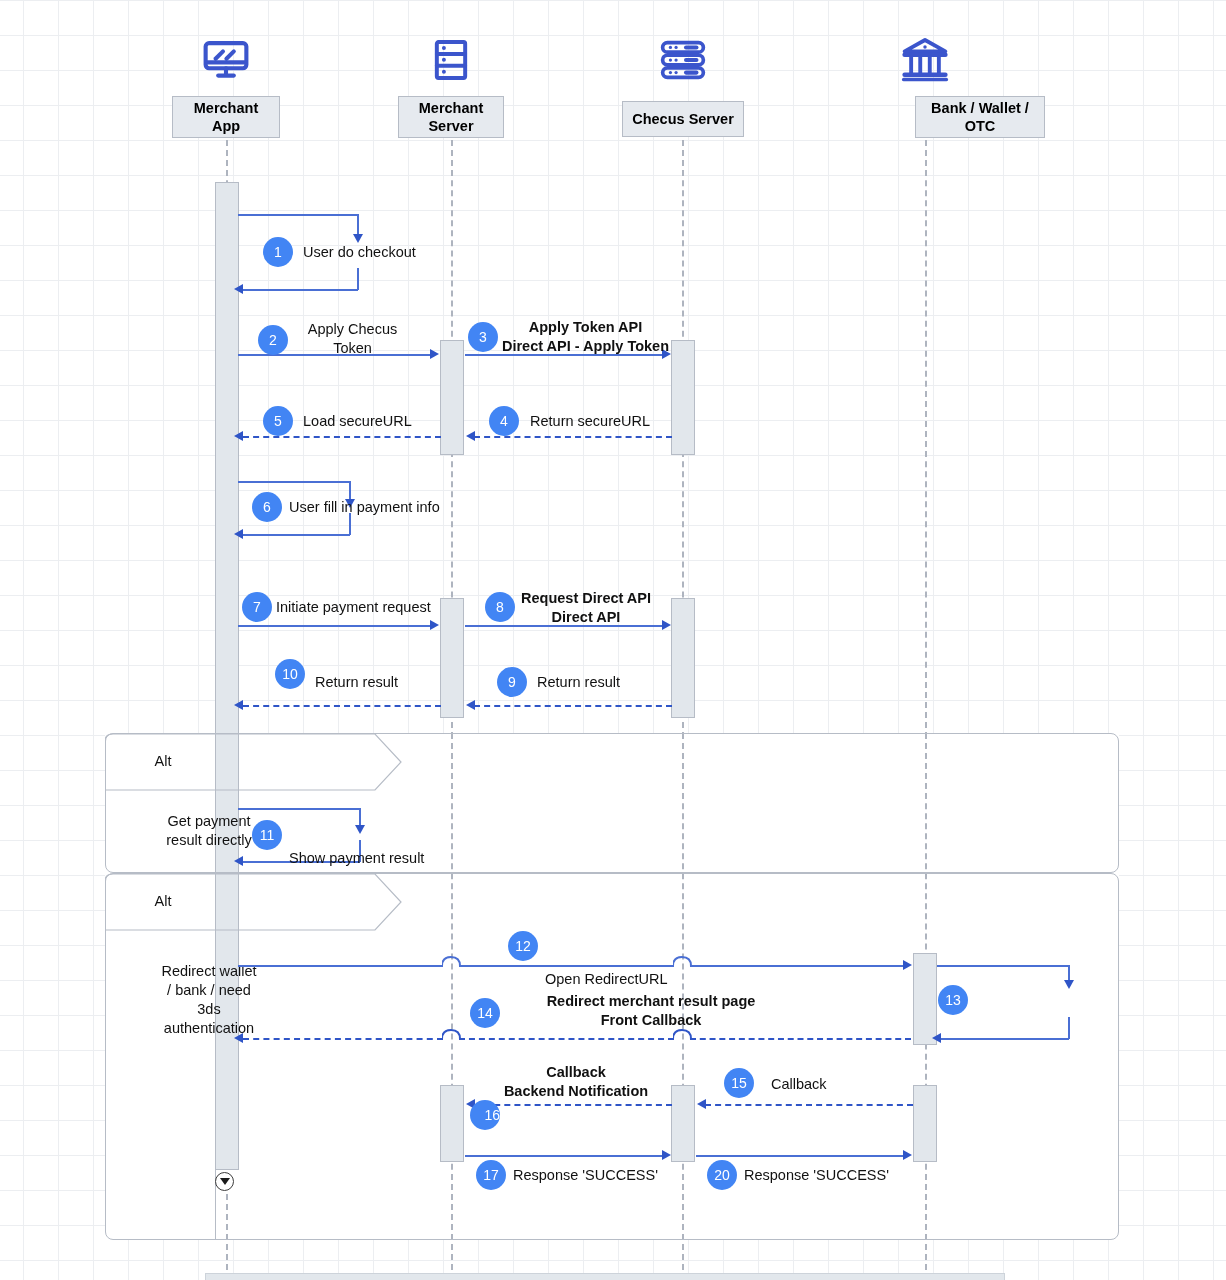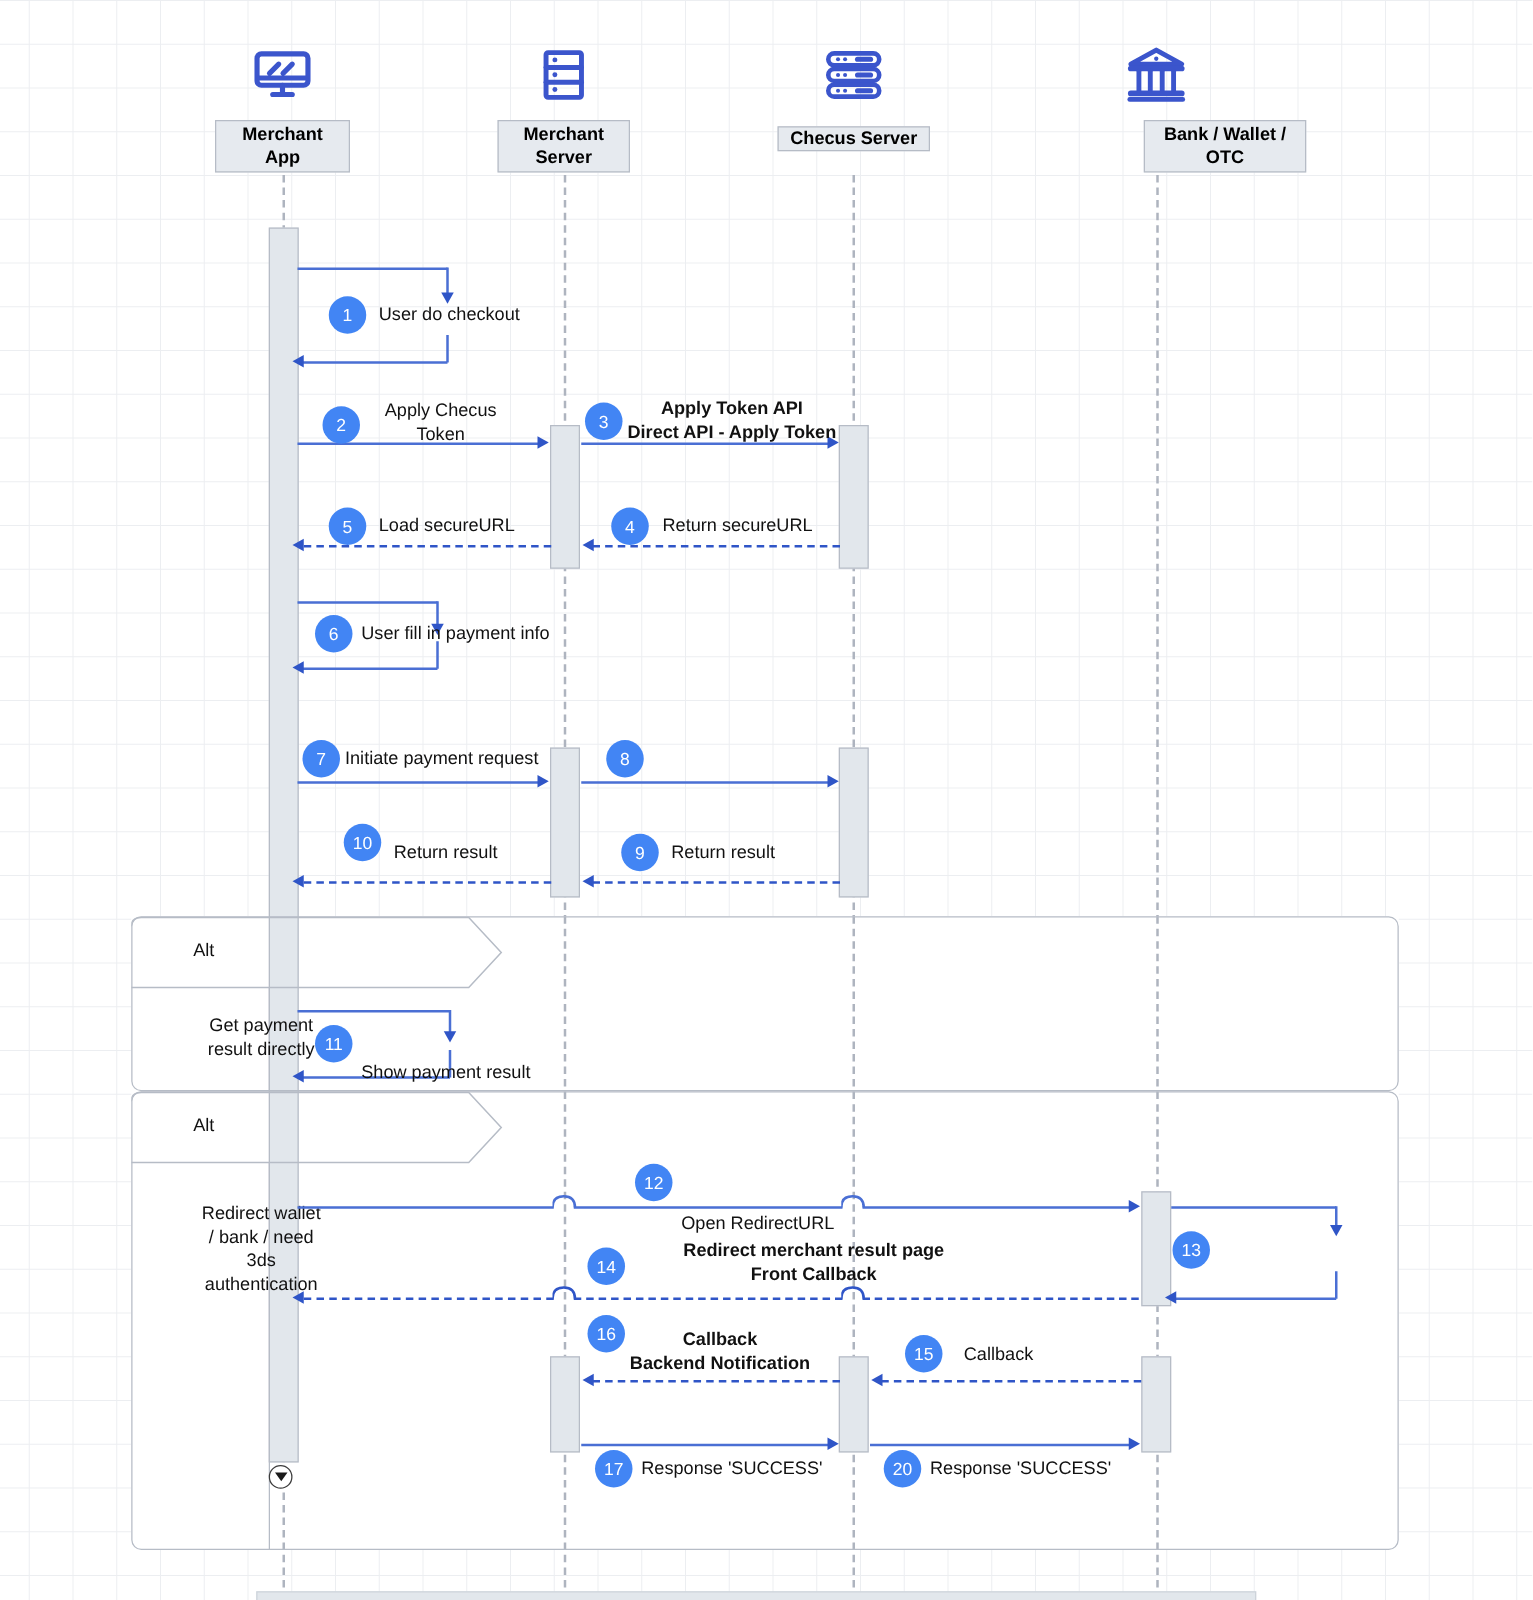--- a/index.html
+++ b/index.html
@@ -245,21 +245,21 @@
   <div class="lifeline" style="left:925px; top:733px; height:507px;"></div>
 
   <div class="actor-head" style="left:172px; top:96px; width:108px; height:42px;">
     <span>Merchant
 App</span>
   </div>
   <div class="actor-head" style="left:398px; top:96px; width:106px; height:42px;">
     <span>Merchant
 Server</span>
   </div>
-  <div class="actor-head" style="left:622px; top:101px; width:122px; height:20px;">
+  <div class="actor-head" style="left:622px; top:101px; width:122px; height:36px;">
     <span>Checus Server</span>
   </div>
   <div class="actor-head" style="left:895px; top:96px; width:130px; height:42px;margin-left:20px;">
     <span>Bank / Wallet /
 OTC</span>
   </div>
 
   <div class="activation" style="left:215px; top:182px; height:988px;"></div>
   <div class="collapse-marker" style="left:215px; top:1172px;">
     <i></i>
@@ -336,20 +336,22 @@
   <div class="badge" style="left:242px; top:592px;">
     <span>7</span>
   </div>
   <div class="msg-label" style="left:276px; top:598px;">Initiate payment request</div>
 
   <div class="msg-line" style="left:465px; top:625px; width:200px;"></div>
   <div class="arrow-r" style="left:662px; top:620px;"></div>
   <div class="badge" style="left:485px; top:592px;">
     <span>8</span>
   </div>
+  <div class="msg-label ctr bold" style="left:498px; top:589px; width:176px;">Request Direct API
+Direct API</div>
 
   <div class="msg-line dash" style="left:474px; top:705px; width:198px;"></div>
   <div class="arrow-l" style="left:466px; top:700px;"></div>
   <div class="badge" style="left:497px; top:667px;">
     <span>9</span>
   </div>
   <div class="msg-label" style="left:537px; top:673px;">Return result</div>
 
   <div class="msg-line dash" style="left:243px; top:705px; width:198px;"></div>
   <div class="arrow-l" style="left:234px; top:700px;"></div>
@@ -432,21 +434,21 @@
 
   <div class="msg-line dash" style="left:705px; top:1104px; width:208px;"></div>
   <div class="arrow-l" style="left:697px; top:1099px;"></div>
   <div class="badge" style="left:724px; top:1068px;">
     <span>15</span>
   </div>
   <div class="msg-label" style="left:771px; top:1075px;">Callback</div>
 
   <div class="msg-line dash" style="left:474px; top:1104px; width:198px;"></div>
   <div class="arrow-l" style="left:466px; top:1099px;"></div>
-  <div class="badge" style="left:470px; top:1052px;">
+  <div class="badge" style="left:470px; top:1100px;justify-content:flex-end;">
     <span>16</span>
   </div>
   <div class="msg-label ctr bold" style="left:500px; top:1063px; width:152px;">Callback
 Backend Notification</div>
 
   <div class="msg-line" style="left:465px; top:1155px; width:200px;"></div>
   <div class="arrow-r" style="left:662px; top:1150px;"></div>
   <div class="badge" style="left:476px; top:1160px;">
     <span>17</span>
   </div>

